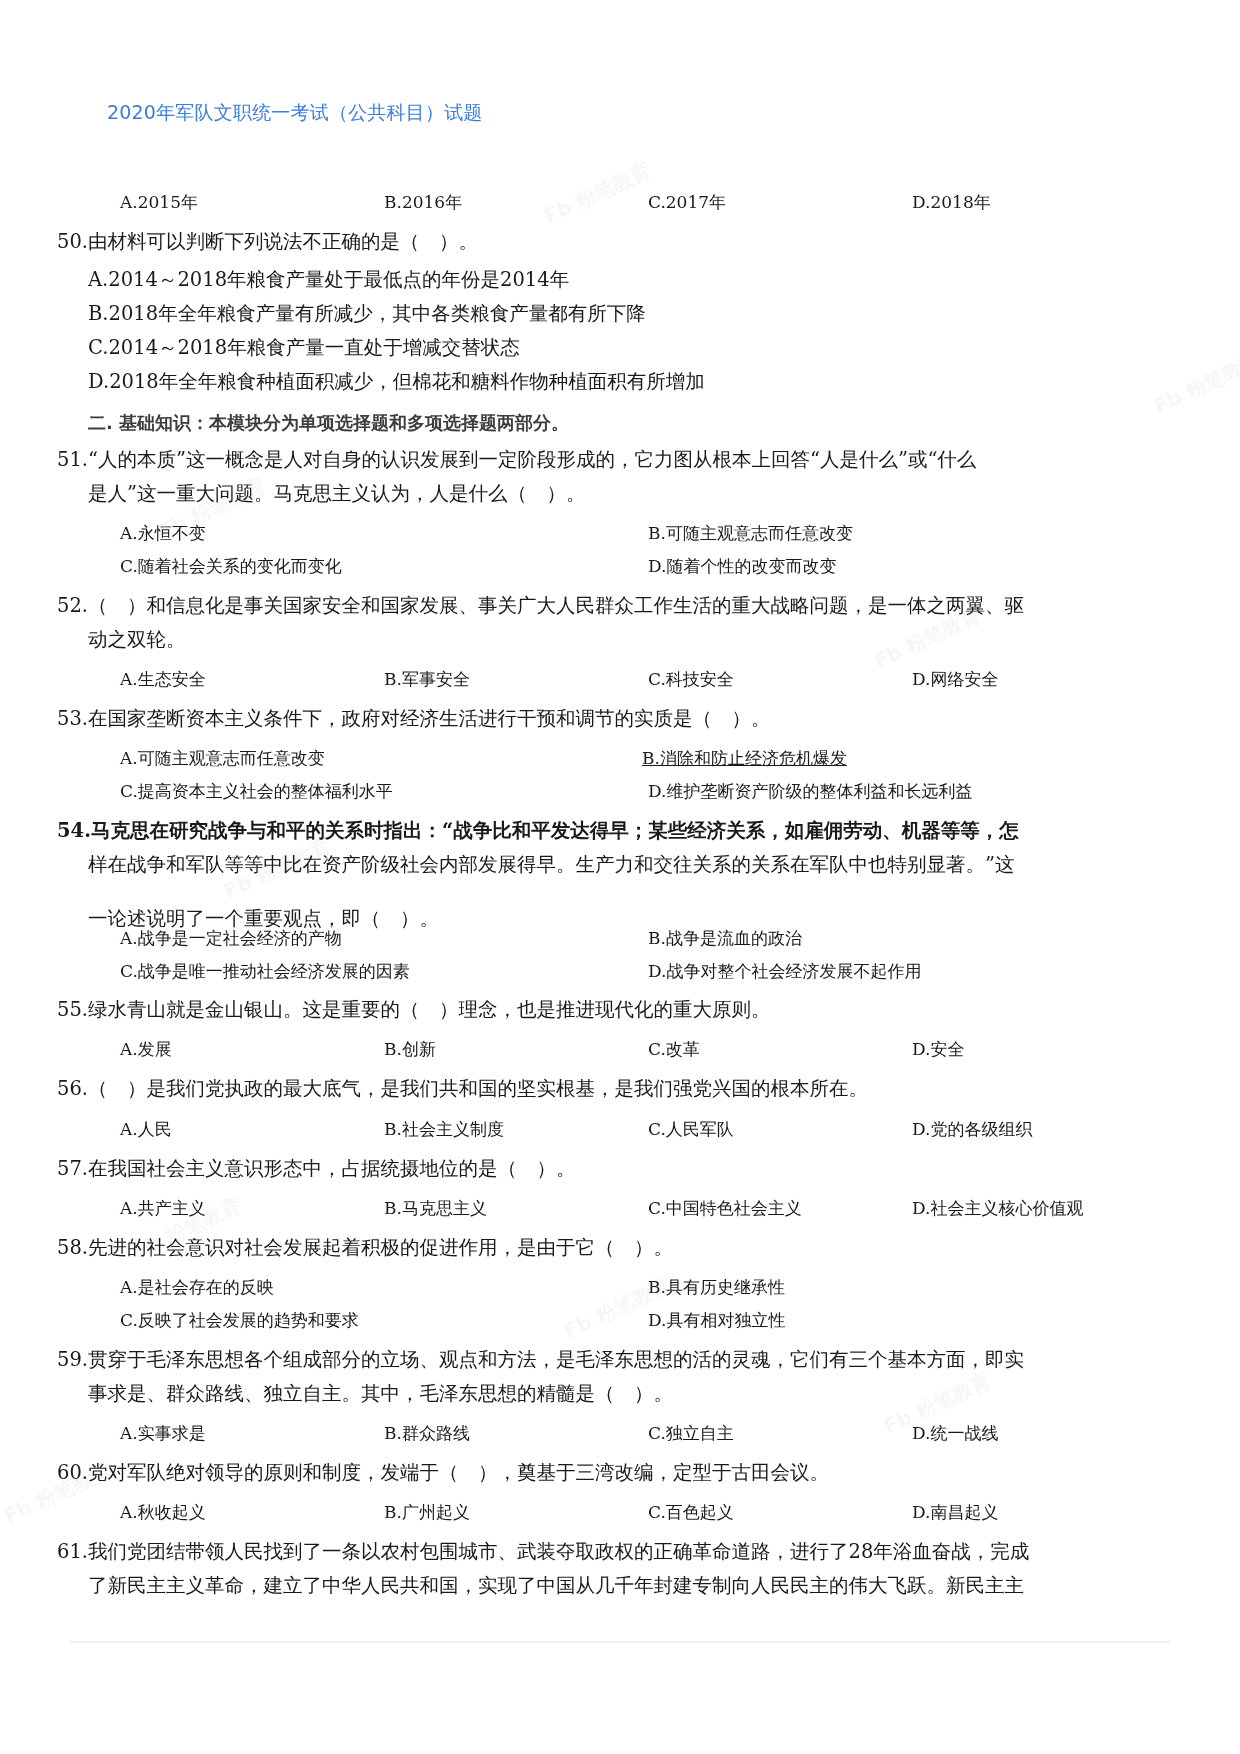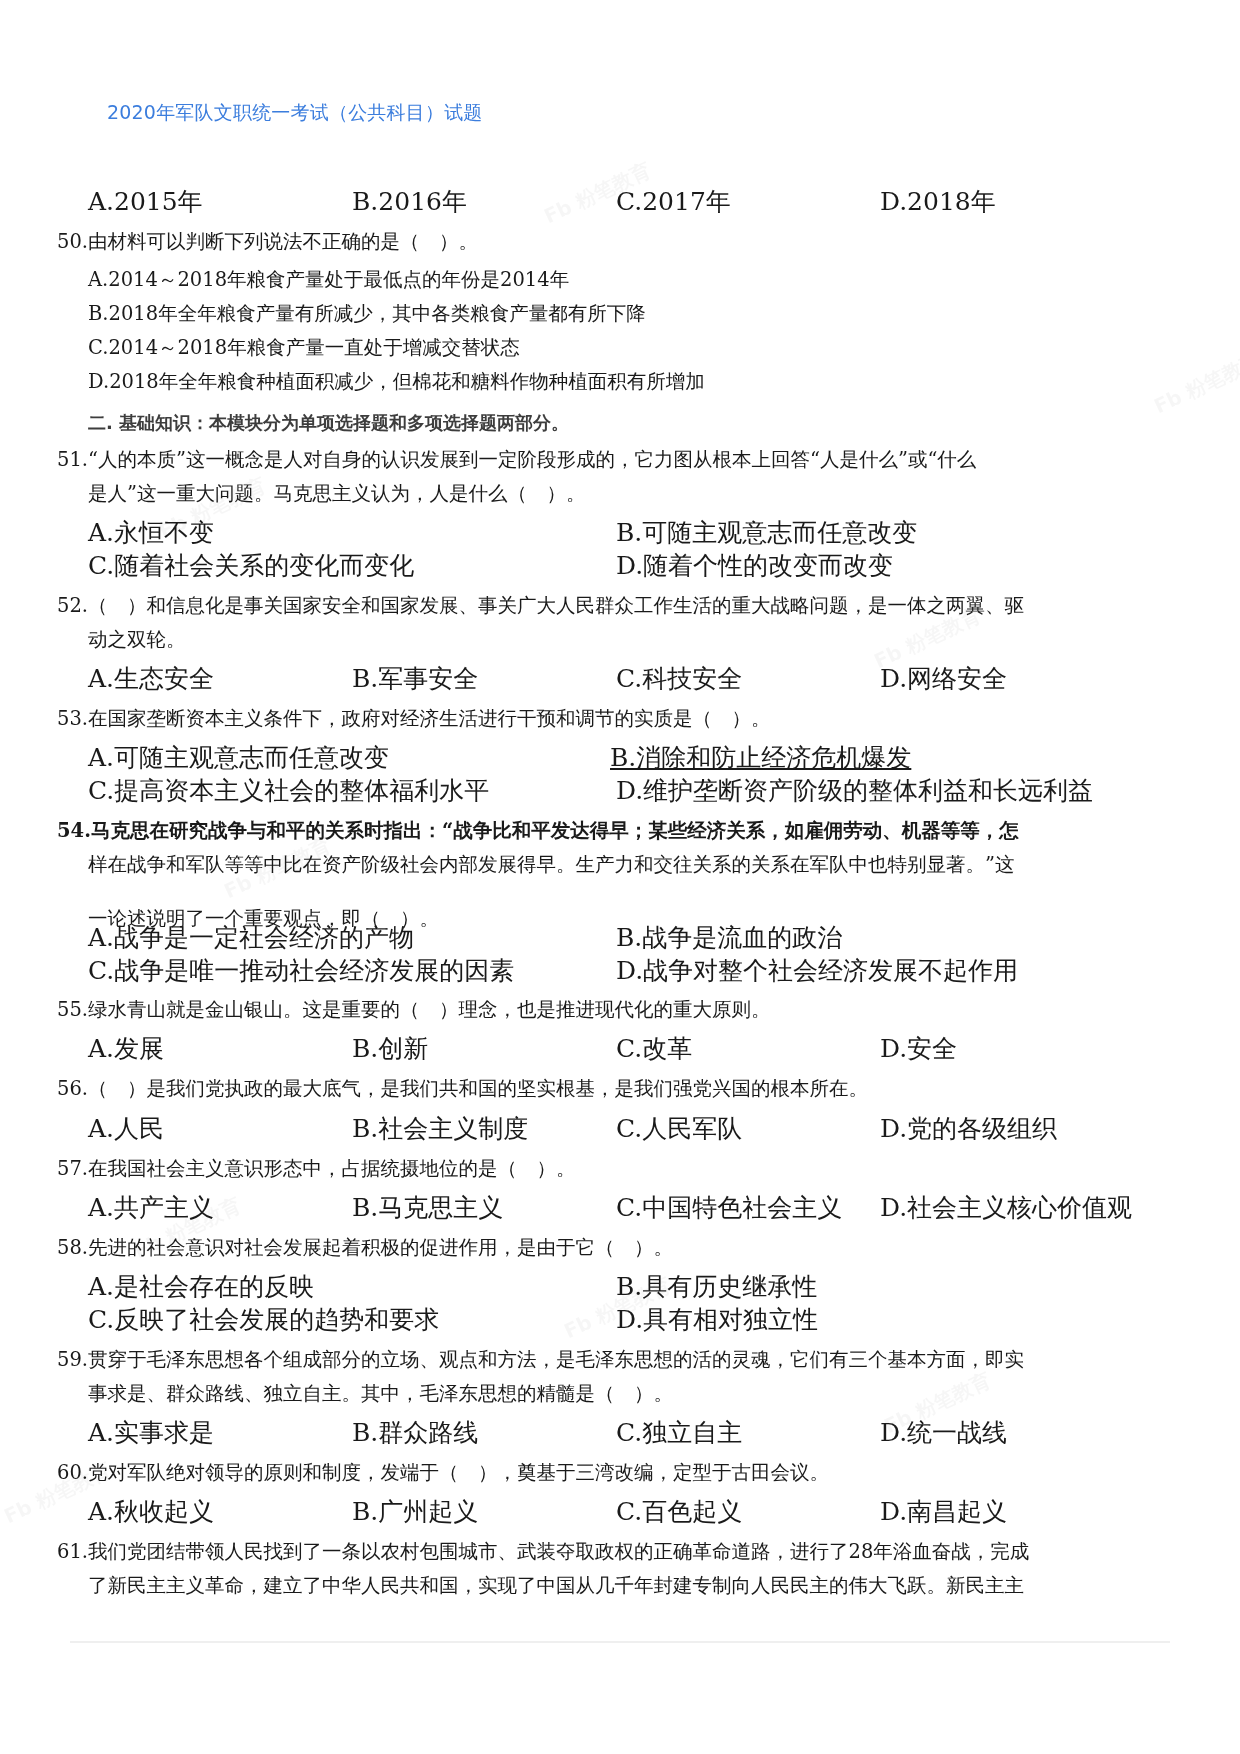--- a/index.html
+++ b/index.html
@@ -27,22 +27,23 @@
     }
     .line {
       position: absolute;
       white-space: nowrap;
       font-size: 19.5px;
       line-height: 24px;
     }
     .opt {
       position: absolute;
       white-space: nowrap;
-      font-size: 25px;
+      font-size: 17px;
       line-height: 24px;
+      margin-left: 32px;
     }
     .section-heading {
       position: absolute;
       white-space: nowrap;
       font-family: "DejaVu Sans", "Liberation Sans", sans-serif;
       font-weight: bold;
       font-size: 18px;
       color: #3d3d3d;
       line-height: 24px;
     }

